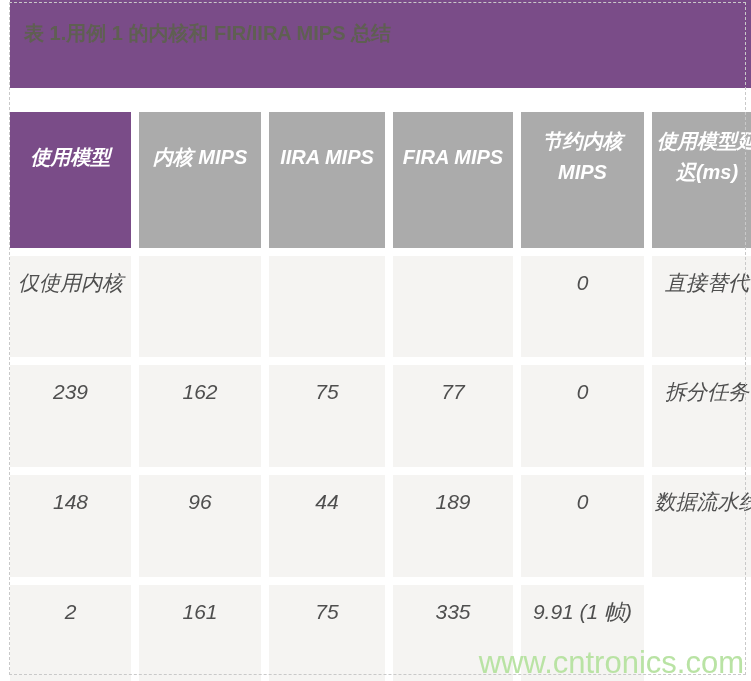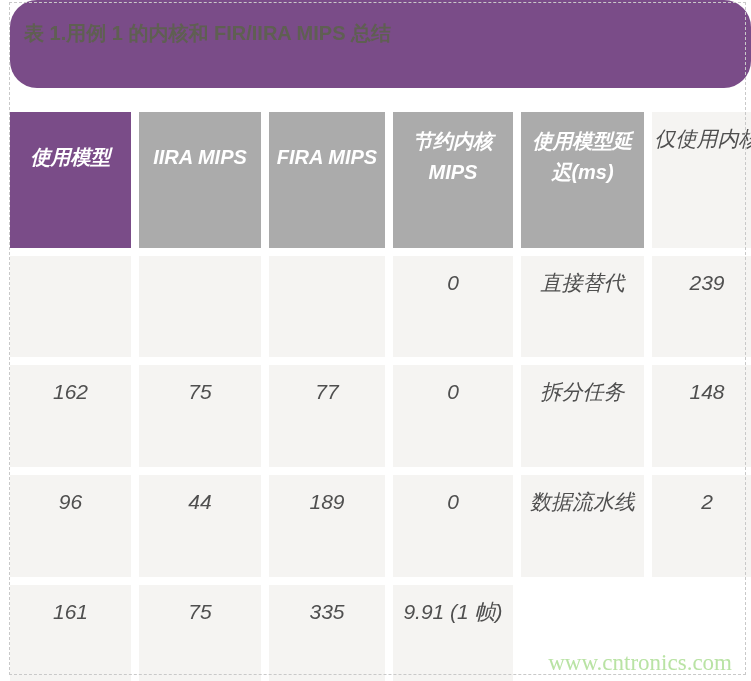--- a/index.html
+++ b/index.html
@@ -6,21 +6,20 @@
   body {
     width:751px; height:681px; position:relative; overflow:hidden;
     background:#ffffff;
     font-family:"Liberation Sans", sans-serif;
   }
 
   
   .banner {
     position:absolute; left:10px; top:0; width:741px; height:88px;
     background:var(--accent-purple, #7A4C88);
-    border-radius:27px;
   }
   .banner-title {
     padding:20px 0 0 14px;
     font-size:20px; font-weight:bold; line-height:26px;
     color:var(--title-text, #5F5F52);
   }
 
   
   .grid {
     position:absolute; left:10px; top:112px;
@@ -43,43 +42,43 @@
     background:var(--row-bg, #F5F4F2);
     color:var(--cell-text, #4F4F4F);
     font-size:21px; line-height:28px;
     display:flex; justify-content:center; align-items:flex-start;
     text-align:left;
     padding:13px 2px 0 2px; box-sizing:border-box;
   }
 
   
   .watermark {
-    position:absolute; right:19px; bottom:7px;
-    font-size:23px; line-height:23px;
+    position:absolute; right:7px; bottom:7px;
+    font-size:31px; line-height:23px;
     color:var(--watermark-green, #B9E3A4);
-    font-family:Liberation Serif, serif;
   }
 
   
   .dashed-overlay {
     position:absolute; left:9px; top:2px; width:737px; height:673px;
     border:1px dashed var(--border-dash, #C9C9C9);
     box-sizing:border-box; pointer-events:none;
   }
 </style>
 </head>
 <body>
 
 <div class="banner">
   <div class="banner-title">表 1.用例 1 的内核和 FIR/IIRA MIPS 总结</div>
 </div>
 
 <div class="grid">
 
   <div class="hc purple">使用模型</div>
+  <div class="hc">内核 MIPS</div>
   <div class="hc">IIRA MIPS</div>
   <div class="hc">FIRA MIPS</div>
   <div class="hc">节约内核
 MIPS</div>
   <div class="hc">使用模型延
 迟(ms)</div>
 
   <div class="dc">仅使用内核</div>
   <div class="dc"></div>
   <div class="dc"></div>

